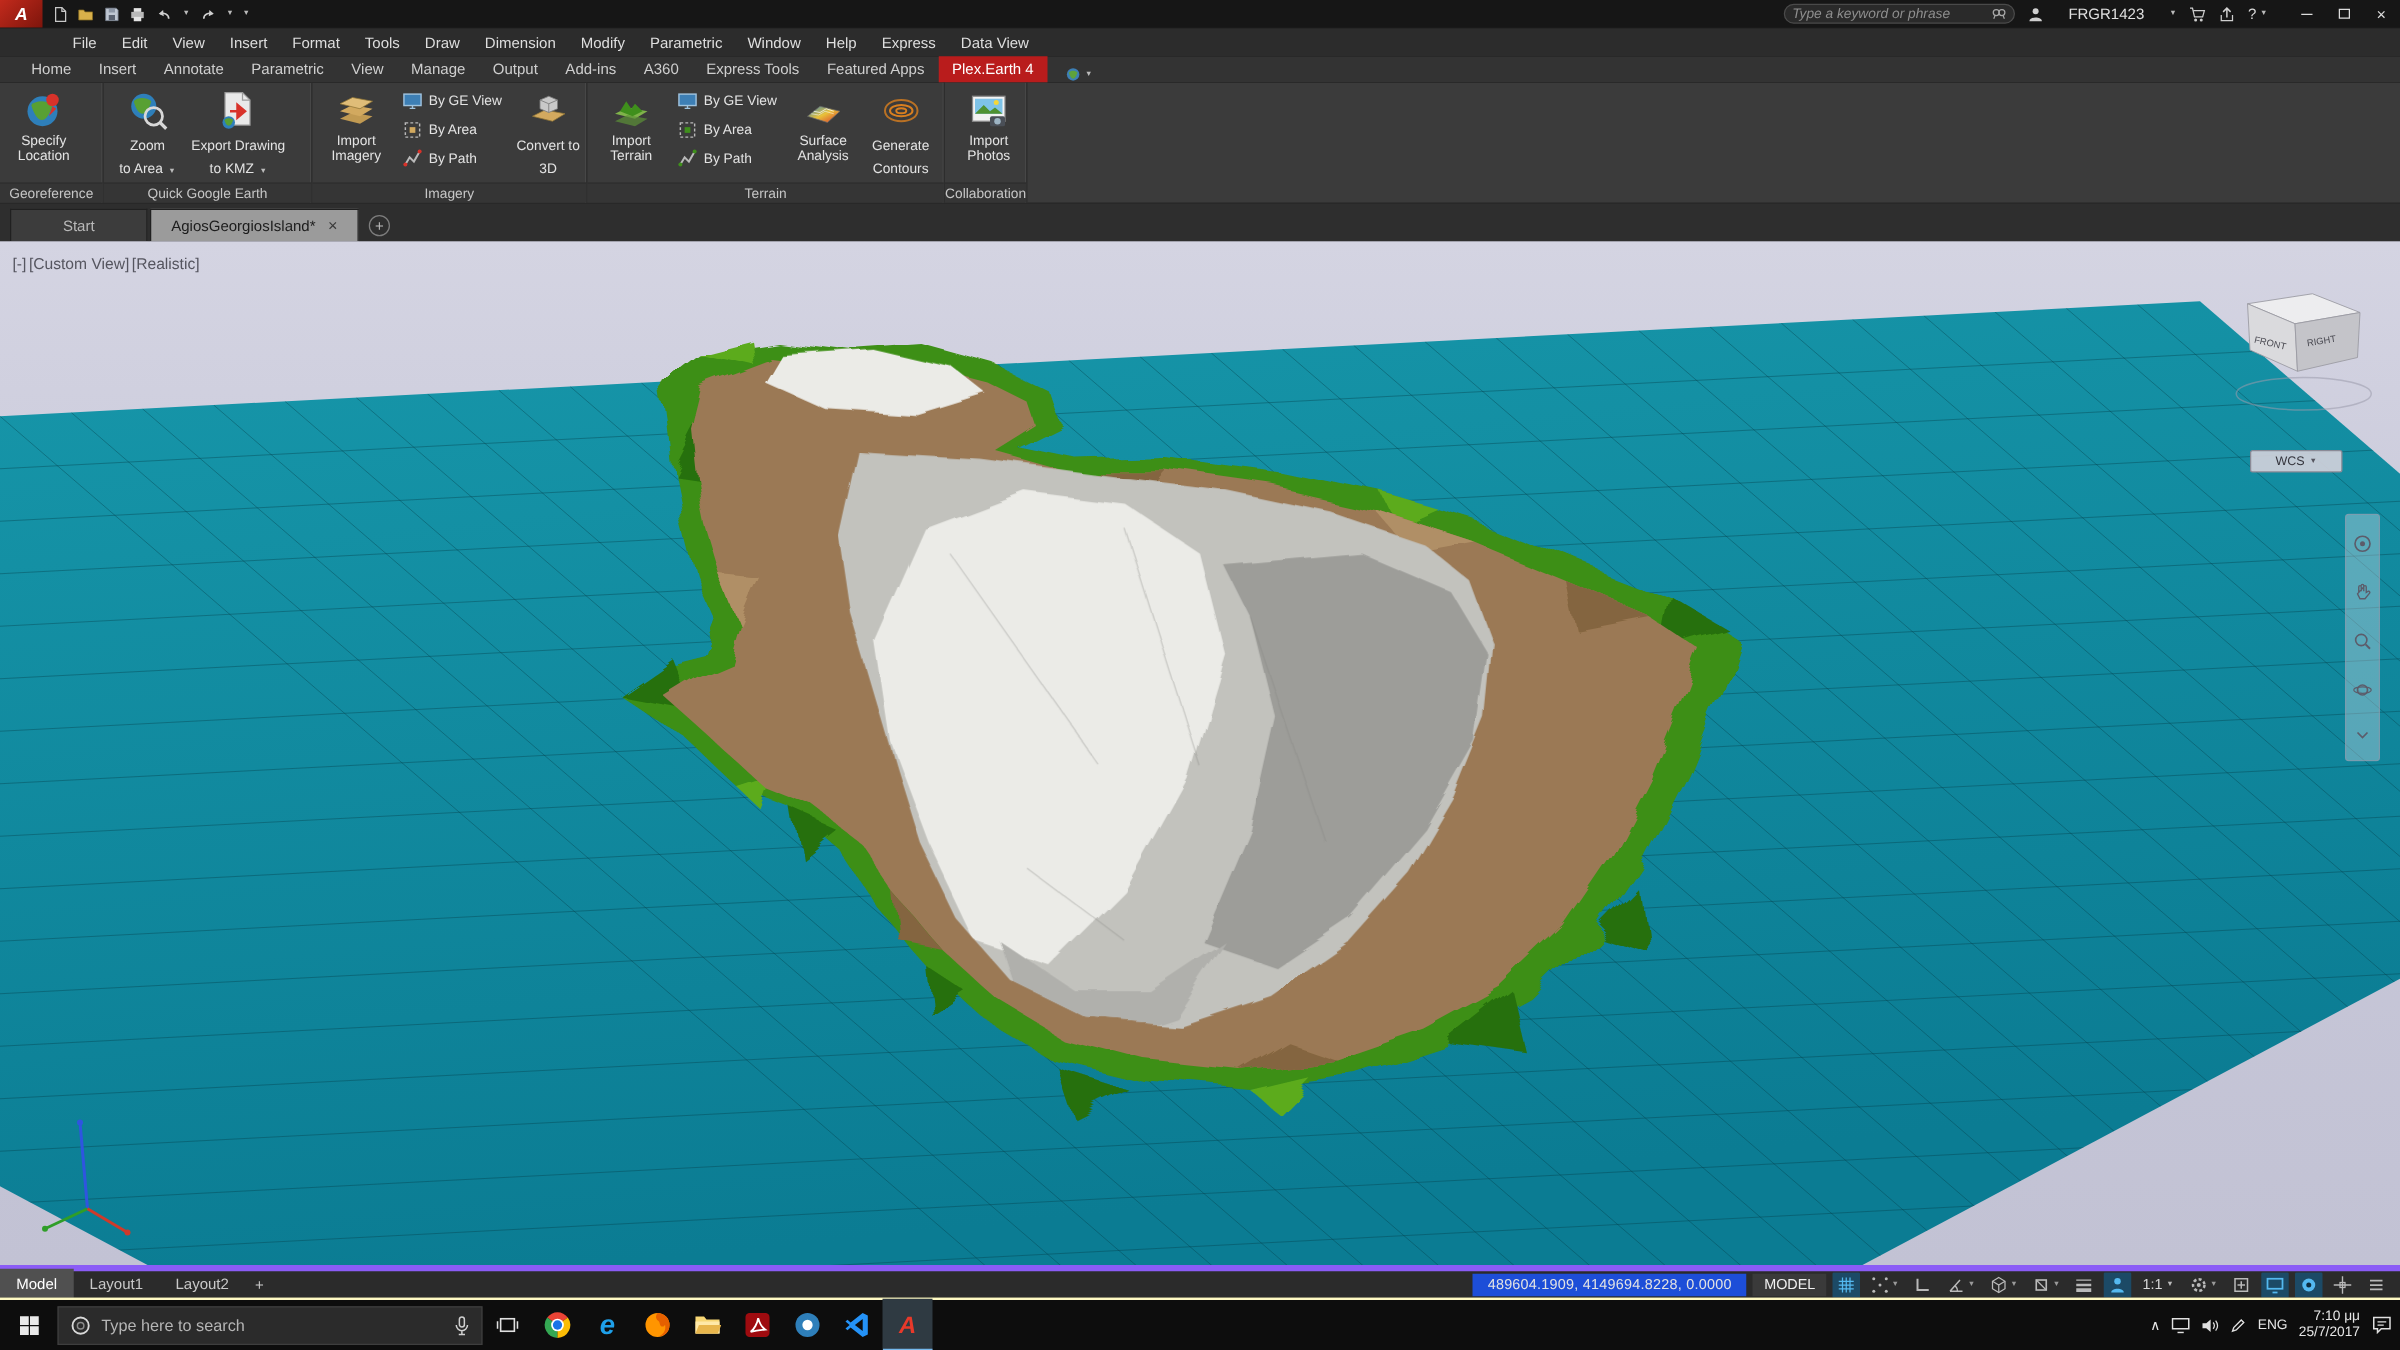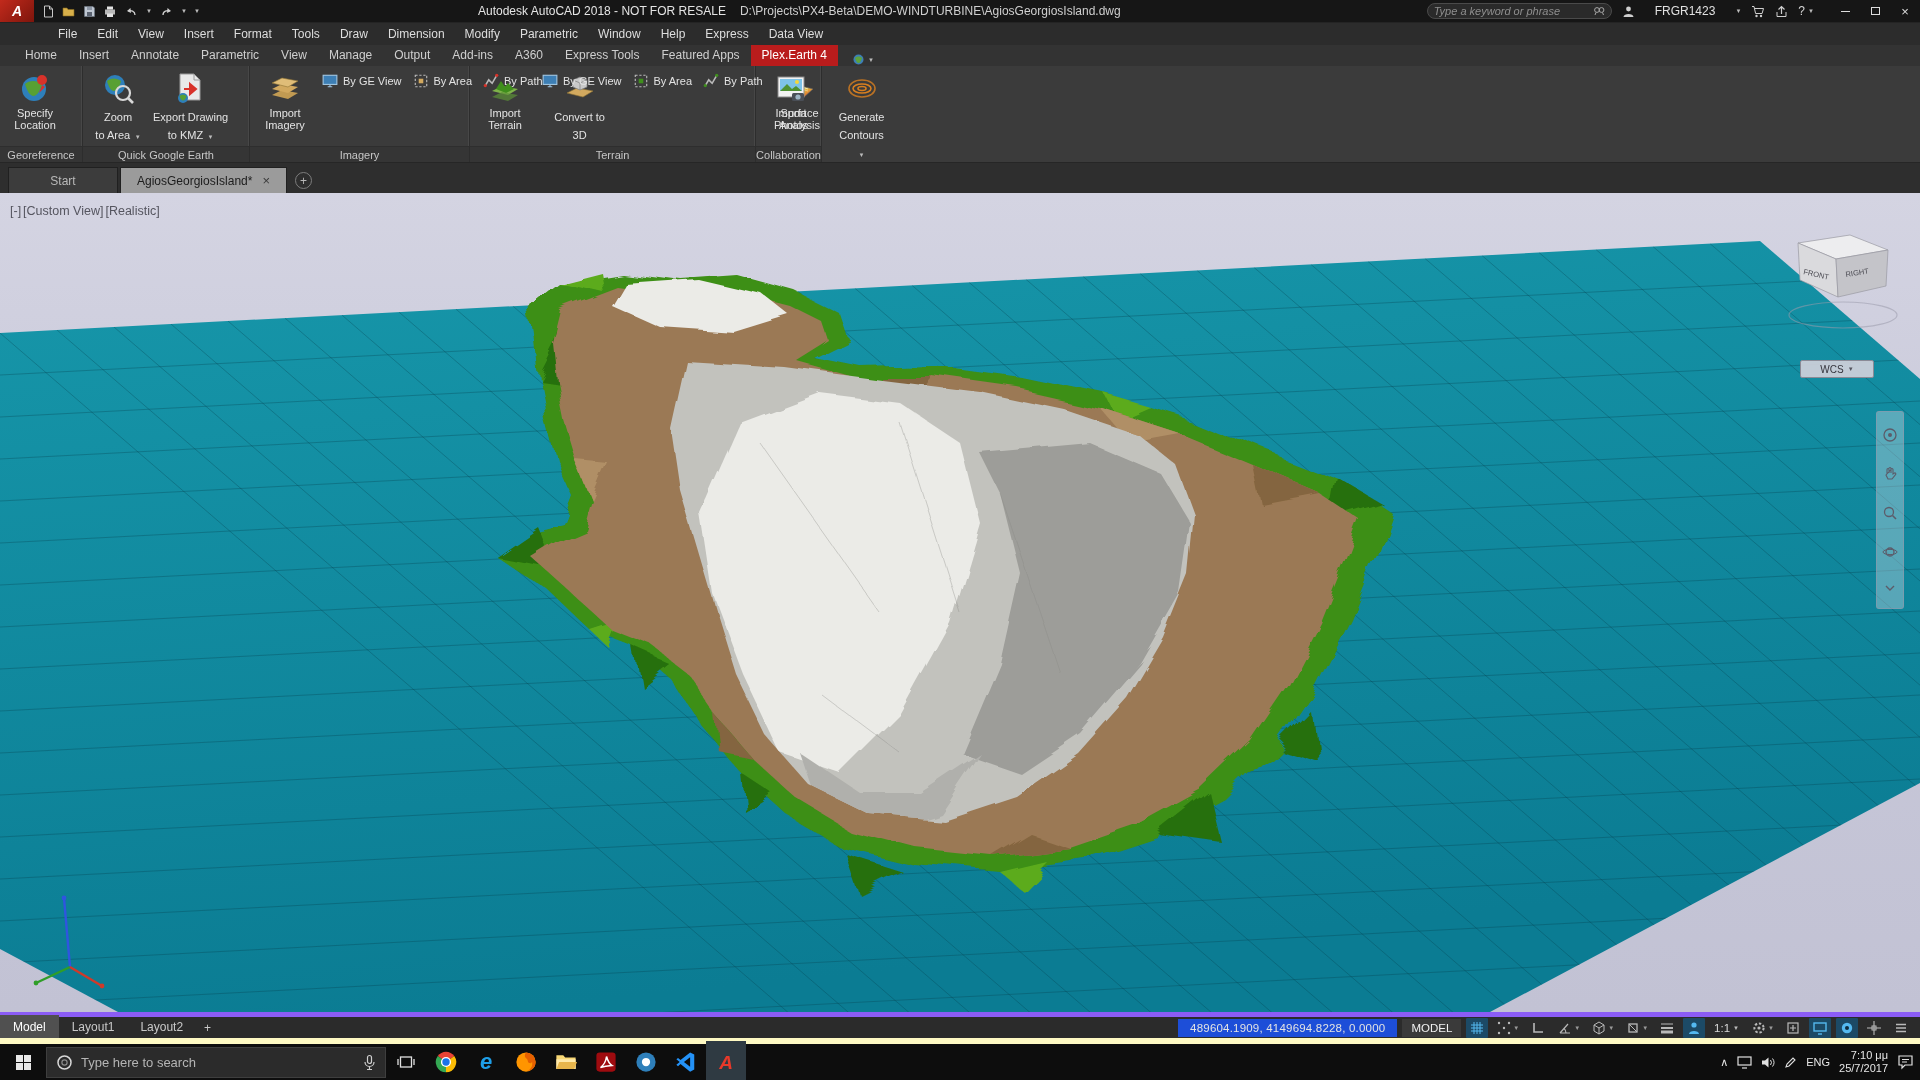--- a/index.html
+++ b/index.html
@@ -36,21 +36,21 @@
 .rtab.active{background:#b91c1c;color:#fff}
 .taboverflow{display:flex;align-items:center;gap:3px;margin-left:8px;padding:0 6px}
 
 
 .ribbon{height:97px;background:#3b3b3b;display:flex;border-bottom:1px solid #262626;flex:none}
 .panel{position:relative;display:flex;align-items:flex-start;padding:2px 4px 17px;border-right:1px solid #2d2d2d;box-shadow:inset -1px 0 0 #474747}
 .panel-label{position:absolute;left:0;right:0;bottom:0;height:16px;background:#353535;border-top:1px solid #2e2e2e;font-size:11px;color:#c6c6c6;text-align:center;line-height:16px;white-space:nowrap;overflow:hidden}
 .bigbtn{display:flex;flex-direction:column;align-items:center;padding:3px 4px 0;min-width:62px;text-align:center}
 .bigbtn svg{display:block;margin-bottom:2px}
 .blbl{font-size:11px;line-height:12px;color:#e3e3e3;white-space:pre-line}
-.smcol{display:flex;justify-content:center;padding:3px 2px;gap:3px}
+.smcol{display:flex;flex-direction:column;justify-content:center;padding:3px 2px;gap:3px}
 .smbtn{display:flex;align-items:center;gap:5px;font-size:11px;color:#e3e3e3;height:20px;padding:0 4px;white-space:nowrap}
 .smbtn svg{flex:none}
 
 
 .filetabs{height:30px;background:#2e2e2e;display:flex;align-items:flex-end;padding-left:8px;flex:none}
 .ftab{height:26px;display:flex;align-items:center;padding:0 16px;font-size:12px;border:1px solid #202020;border-bottom:none;margin-right:2px}
 .ftab.start{background:#3c3c3c;color:#b9b9b9;min-width:110px;justify-content:center}
 .ftab.active{background:#9b9b9b;color:#1c1c1c;gap:10px}
 .ftab .x{color:#3a3a3a;font-size:13px;line-height:1}
 .ftab-plus{width:17px;height:17px;border:1px solid #7d7d7d;border-radius:50%;color:#b9b9b9;font-size:12px;display:flex;align-items:center;justify-content:center;margin:0 0 4px 6px}
@@ -71,21 +71,21 @@
 .sb-right{margin-left:auto;display:flex;align-items:center;gap:5px;padding-right:8px}
 .coords{background:#1d4ed8;color:#e3e3e3;font-size:11.5px;padding:3px 12px;letter-spacing:.2px}
 .modelbtn{background:#3a3a3a;padding:3px 9px;color:#f0f0f0;font-size:11.5px}
 .sic{width:16px;height:16px;display:block}
 .sbtn{display:flex;align-items:center;gap:1px;padding:2px 3px}
 .sbtn.on{background:#1c4a66;border-radius:1px}
 .sbtn .caret{color:#9a9a9a}
 .scalebtn{display:flex;align-items:center;gap:3px;padding:2px 4px;font-size:11.5px;color:#d8d8d8}
 
 
-.taskbar{height:42px;background:#0d0d0d;border-top:6px solid #fef9c3;display:flex;align-items:center;flex:none}
+.taskbar{height:42px;background:#0d0d0d;border-top:2px solid #fef9c3;display:flex;align-items:center;flex:none}
 .tk-start{width:46px;height:42px;display:flex;align-items:center;justify-content:center}
 .winlogo{display:grid;grid-template-columns:7px 7px;grid-template-rows:7px 7px;gap:1px}
 .winlogo i{background:#e8e8e8;display:block}
 .tk-search{width:340px;height:31px;background:#2b2b2b;border:1px solid #3e3e3e;display:flex;align-items:center;padding:0 9px;gap:8px}
 .tk-search input{flex:1;background:transparent;border:none;outline:none;color:#cfcfcf;font-size:13px;min-width:0}
 .tk-search input::placeholder{color:#b5b5b5}
 .tkicon{width:40px;height:42px;display:flex;align-items:center;justify-content:center}
 .tkicon.activeapp{background:#2f3a42;box-shadow:inset 0 -2px 0 #76b9ed}
 .tk-right{margin-left:auto;display:flex;align-items:center;gap:9px;padding-right:6px;color:#e6e6e6}
 .clock{font-size:11px;line-height:13px;text-align:right}
@@ -122,24 +122,20 @@
           <path d="M11 10c0-4-4-5-7-4" fill="none" stroke="#cfcfcf" stroke-width="1.3"></path>
           <path d="M6.5 3L3 6l4 2z" fill="#cfcfcf"></path>
         </svg>
       <span class="caret">▼</span>
       <svg class="qi" width="15" height="13" viewBox="0 0 15 13">
           <path d="M4 10c0-4 4-5 7-4" fill="none" stroke="#cfcfcf" stroke-width="1.3"></path>
           <path d="M8.5 3L12 6 8 8z" fill="#cfcfcf"></path>
         </svg>
       <span class="caret">▼</span>
       <span class="caret">▼</span>
-    </div>
-    <div class="titletext">
-      <span class="apptitle">Autodesk AutoCAD 2018 - NOT FOR RESALE</span>
-      <span class="docpath">D:\Projects\PX4-Beta\DEMO-WINDTURBINE\AgiosGeorgiosIsland.dwg</span>
     </div>
     <div class="tb-right">
       <div class="tb-search">
         <input type="text" placeholder="Type a keyword or phrase" style="">
         <svg width="12" height="12" viewBox="0 0 12 12">
             <circle cx="4" cy="5" r="2.4" fill="none" stroke="#a8a8a8"></circle>
             <circle cx="8.5" cy="5" r="2.4" fill="none" stroke="#a8a8a8"></circle>
             <path d="M3 7.5L2 10M9.5 7.5l1 2.5" stroke="#a8a8a8"></path>
           </svg>
       </div>

